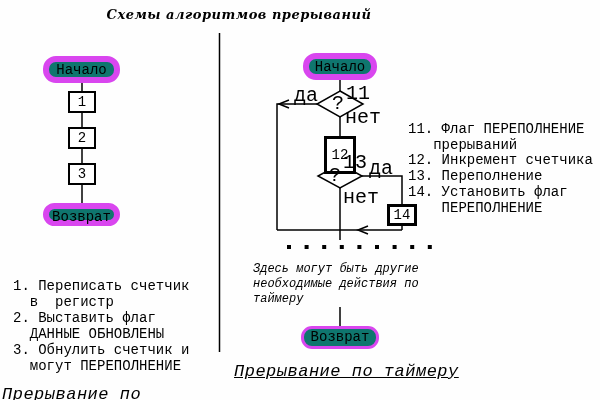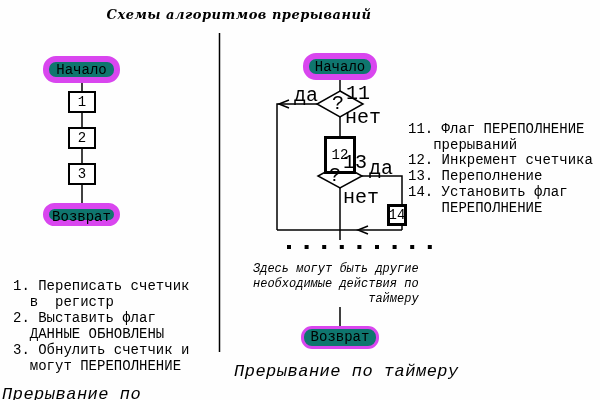--- a/index.html
+++ b/index.html
@@ -114,38 +114,38 @@
 
   <div class="abs pbox thick" style="left:324px; top:136px; width:32px; height:38px;">
     <span>12</span>
   </div>
 
   <div class="abs mono flowlabel" style="left:343px; top:156px;">13</div>
   <div class="abs mono flowlabel" style="left:329px; top:169px;">?</div>
   <div class="abs mono flowlabel" style="left:369px; top:162px;">да</div>
   <div class="abs mono flowlabel" style="left:343px; top:191px;">нет</div>
 
-  <div class="abs pbox thick" style="left:387px; top:204px; width:20px; height:22px;">
+  <div class="abs pbox thick" style="left:387px; top:204px; width:30px; height:22px;">
     <span>14</span>
   </div>
 
-  <div class="abs mono note" style="left:253px; top:262px;text-align:right;">
+  <div class="abs mono note" style="left:253px; top:262px;">
     <div>Здесь могут быть другие</div>
     <div>необходимые действия по</div>
     <div>таймеру</div>
   </div>
 
   <div class="abs term thick" style="left:301px; top:326px; width:78px; height:23px;">
     <span>Возврат</span>
   </div>
 
   <div class="abs mono legend legend-right" style="left:408px; top:90px;margin-top:32px;">
     <div>11. Флаг ПЕРЕПОЛНЕНИЕ</div>
     <div>   прерываний</div>
     <div>12. Инкремент счетчика</div>
     <div>13. Переполнение</div>
     <div>14. Установить флаг</div>
     <div>    ПЕРЕПОЛНЕНИЕ</div>
   </div>
 
-  <div class="abs mono caption" style="left:234px; top:362px;">Прерывание по таймеру</div>
+  <div class="abs mono caption" style="left:234px; top:362px;text-decoration:underline;">Прерывание по таймеру</div>
 
 </div>
 
 </body></html>

